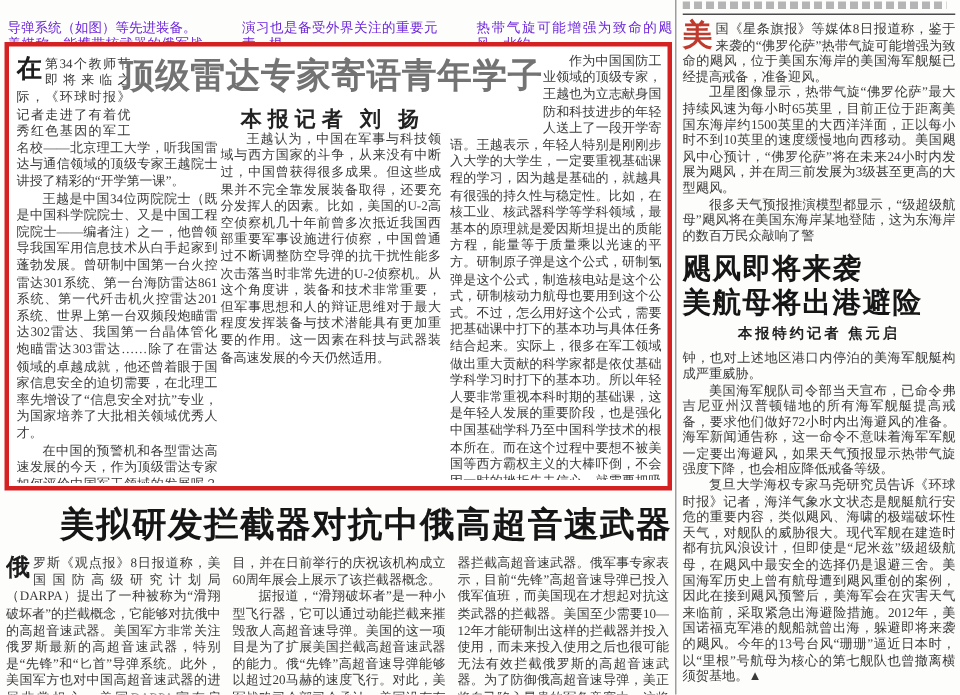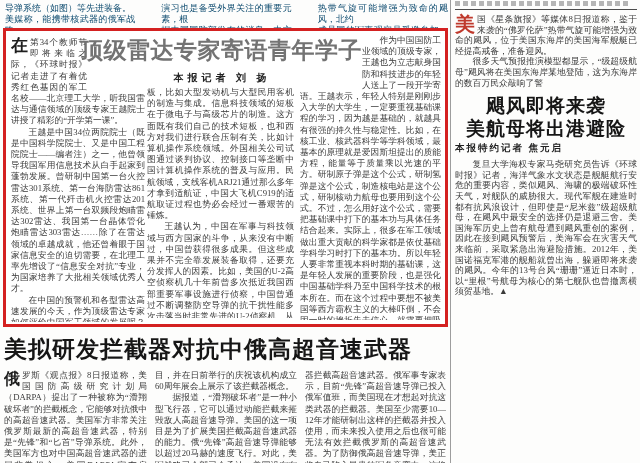--- a/index.html
+++ b/index.html
@@ -7,22 +7,22 @@
   body {
     position: relative;
     background: #fdfdfc;
     overflow: hidden;
     font-family: "Liberation Serif", serif;
     color: #3d3d3d;
   }
 
   
   .top-strip {
-    position:absolute; left:5px; top:2px; width:443px; height:27px;
-    display:flex; gap:26px; overflow:hidden; color:#0c4a6e;
+    position:absolute; left:5px; top:12px; width:443px; height:27px;
+    display:flex; gap:26px; overflow:hidden; color:#6d28d9;
   }
   .top-col { width:141px; font-size:9px; line-height:11px; text-align:justify; margin-top:1px; }
 
   
   .v-divider { position:absolute; left:450px; top:0; width:1px; height:463px; background:#9d9d9d; }
 
   
   .red-box {
     position:absolute; left:3px; top:28px; width:445px; height:299px;
     border:3px solid #d42121; background:#fff;
@@ -33,54 +33,54 @@
   .drop-cap-zai { float:left; font-size:17px; line-height:16px; font-weight:bold; color:#1d1d1d; padding:1px 2px 0 0; }
 
   .main-headline {
     position:absolute; left:74px; top:6px; width:284px;
     font-family:"Liberation Sans", sans-serif; font-weight:bold;
     font-size:23px; line-height:27px; letter-spacing:0.5px; color:#737373;
     white-space:nowrap;
   }
   .main-byline {
     position:absolute; left:74px; top:40px; width:284px; text-align:center;
-    font-size:10px; font-weight:bold; letter-spacing:4px; color:#222;
+    font-size:14px; font-weight:bold; letter-spacing:4px; color:#222;
   }
   .mcol2 { position:absolute; left:141px; top:56px; width:147px; height:231px; overflow:hidden; }
   .mcol3 { position:absolute; left:294px; top:4px;  width:141px; height:285px; overflow:hidden; }
   .col3-spacer { float:left; width:62px; height:48px; }
 
   .para { text-indent:2em; }
   .cont { text-indent:0; }
 
   
   .bottom-headline {
-    position:absolute; left:4px; top:337px; width:444px; text-align:left;
+    position:absolute; left:4px; top:337px; width:444px; text-align:right;
     font-size:23px; line-height:26px; font-weight:bold; letter-spacing:1px; color:#161616;
   }
   .bcol { position:absolute; top:370px; height:93px; overflow:hidden; }
   .bcol1 { left:4px;   width:143px; }
   .bcol2 { left:155px; width:142px; }
   .bcol3 { left:305px; width:141px; }
   .drop-cap-e { float:left; font-size:16px; line-height:15px; font-weight:bold; color:#1d1d1d; padding:1px 2px 0 0; }
 
   
   .right-col { position:absolute; left:455px; top:0; width:182px; height:463px; overflow:hidden; }
   .right-cut {
     height:5px; margin-top:1px; width:176px;
     background:repeating-linear-gradient(90deg,#b5b5b5 0 5px, transparent 5px 8px);
   }
   .right-rule { height:1px; background:#4c4c4c; margin:3px 0 4px; }
   .right-col .rp { font-size:8.8px; line-height:10.6px; text-align:justify; color:#3a3a3a; }
   .drop-cap-mei { float:left; font-size:20px; line-height:19px; font-weight:bold; color:#bf392c; padding:1px 2px 0 0; }
   .hurr-headline {
-    text-align:center; font-weight:bold; font-size:19px; line-height:23px;
+    text-align:left; font-weight:bold; font-size:19px; line-height:23px;
     letter-spacing:1px; color:#161616; margin:6px 0 2px;
   }
-  .hurr-byline { text-align:left; font-size:9.5px; font-weight:bold; letter-spacing:2px; color:#222; margin:1px 0 4px; }
+  .hurr-byline { text-align:center; font-size:9.5px; font-weight:bold; letter-spacing:2px; color:#222; margin:1px 0 4px; }
 </style>
 </head>
 <body>
 
 <div class="top-strip">
 
 <div class="top-col">
       <div>导弹系统（如图）等先进装备。</div>
       <div>美媒称，能携带核武器的俄军战略</div>
     </div>
@@ -103,21 +103,20 @@
     <span class="drop-cap-zai">在</span>
     <p class="cont">第34个教师节即将来临之际，《环球时报》记者走进了有着优秀红色基因的军工名校——北京理工大学，听我国雷达与通信领域的顶级专家王越院士讲授了精彩的“开学第一课”。</p>
     <p class="para">王越是中国34位两院院士（既是中国科学院院士、又是中国工程院院士——编者注）之一，他曾领导我国军用信息技术从白手起家到蓬勃发展。曾研制中国第一台火控雷达301系统、第一台海防雷达861系统、第一代歼击机火控雷达201系统、世界上第一台双频段炮瞄雷达302雷达、我国第一台晶体管化炮瞄雷达303雷达……除了在雷达领域的卓越成就，他还曾着眼于国家信息安全的迫切需要，在北理工率先增设了“信息安全对抗”专业，为国家培养了大批相关领域优秀人才。</p>
     <p class="para">在中国的预警机和各型雷达高速发展的今天，作为顶级雷达专家如何评价中国军工领域的发展呢？针对《环球时报》记者的提问，王越表示，总体而言，中国国防科技工业体系已成为世界上最完备的体系之一。除了美国之外，目前没有其他国家可以和中国比。从发展水平来看，目前中国的国防科技工业已达到了一定水平，但仍有一些局部短</p>
   </div>
 
   <h1 class="main-headline">顶级雷达专家寄语青年学子</h1>
   <div class="main-byline">本报记者 刘 扬</div>
 
   <div class="mcol2 body-text">
-    <p class="cont">板，比如大型发动机与大型民用客机的制造与集成。信息科技领域的短板在于微电子与高级芯片的制造。这方面既有我们自己的技术短板，也和西方对我们进行联合压制有关，比如计算机操作系统领域。外国相关公司试图通过谈判协议、控制接口等垄断中国计算机操作系统的普及与应用。民航领域，支线客机ARJ21通过那么多年才拿到适航证，中国大飞机C919的适航取证过程也势必会经过一番艰苦的锤炼。</p>
     <p class="para">王越认为，中国在军事与科技领域与西方国家的斗争，从来没有中断过，中国曾获得很多成果。但这些成果并不完全靠发展装备取得，还要充分发挥人的因素。比如，美国的U-2高空侦察机几十年前曾多次抵近我国西部重要军事设施进行侦察，中国曾通过不断调整防空导弹的抗干扰性能多次击落当时非常先进的U-2侦察机。从这个角度讲，装备和技术非常重要，但军事思想和人的辩证思维对于最大程度发挥装备与技术潜能具有更加重要的作用。这一因素在科技与武器装备高速发展的今天仍然适用。</p>
   </div>
 
   <div class="mcol3 body-text">
     <span class="col3-spacer"></span>
     <p class="para">作为中国国防工业领域的顶级专家，王越也为立志献身国防和科技进步的年轻人送上了一段开学寄语。王越表示，年轻人特别是刚刚步入大学的大学生，一定要重视基础课程的学习，因为越是基础的，就越具有很强的持久性与稳定性。比如，在核工业、核武器科学等学科领域，最基本的原理就是爱因斯坦提出的质能方程，能量等于质量乘以光速的平方。研制原子弹是这个公式，研制氢弹是这个公式，制造核电站是这个公式，研制核动力航母也要用到这个公式。不过，怎么用好这个公式，需要把基础课中打下的基本功与具体任务结合起来。实际上，很多在军工领域做出重大贡献的科学家都是依仗基础学科学习时打下的基本功。所以年轻人要非常重视本科时期的基础课，这是年轻人发展的重要阶段，也是强化中国基础学科乃至中国科学技术的根本所在。而在这个过程中要想不被美国等西方霸权主义的大棒吓倒，不会因一时的挫折失去信心，就需要把吸收中国文化精髓与本科时期的学习结合起来，比如矛盾辩证思维，这其实就是矛盾的对立统一原理结合实际的应用。很多的科技创新实际上都来源于这种思维方法。▲</p>
   </div>
 
 </div>
 
@@ -135,22 +134,25 @@
   <p class="cont">器拦截高超音速武器。俄军事专家表示，目前“先锋”高超音速导弹已投入俄军值班，而美国现在才想起对抗这类武器的拦截器。美国至少需要10—12年才能研制出这样的拦截器并投入使用，而未来投入使用之后也很可能无法有效拦截俄罗斯的高超音速武器。为了防御俄高超音速导弹，美正将自己陷入昂贵的军备竞赛中，这将使他们损失数百亿美元。▲　（柳玉鹏）</p>
 </div>
 
 <div class="right-col">
   <div class="right-cut"></div>
   <div class="right-rule"></div>
 
   <p class="rp">
     <span class="drop-cap-mei">美</span><span>国《星条旗报》等媒体8日报道称，鉴于来袭的“佛罗伦萨”热带气旋可能增强为致命的飓风，位于美国东海岸的美国海军舰艇已经提高戒备，准备迎风。</span>
   </p>
+  <p class="rp para">卫星图像显示，热带气旋“佛罗伦萨”最大持续风速为每小时65英里，目前正位于距离美国东海岸约1500英里的大西洋洋面，正以每小时不到10英里的速度缓慢地向西移动。美国飓风中心预计，“佛罗伦萨”将在未来24小时内发展为飓风，并在周三前发展为3级甚至更高的大型飓风。</p>
   <p class="rp para">很多天气预报推演模型都显示，“级超级航母”飓风将在美国东海岸某地登陆，这为东海岸的数百万民众敲响了警</p>
 
   <h2 class="hurr-headline">
     <span>飓风即将来袭</span><br>
     <span>美航母将出港避险</span>
   </h2>
   <div class="hurr-byline">本报特约记者 焦元启</div>
 
+  <p class="rp cont">钟，也对上述地区港口内停泊的美海军舰艇构成严重威胁。</p>
+  <p class="rp para">美国海军舰队司令部当天宣布，已命令弗吉尼亚州汉普顿锚地的所有海军舰艇提高戒备，要求他们做好72小时内出海避风的准备。海军新闻通告称，这一命令不意味着海军军舰一定要出海避风，如果天气预报显示热带气旋强度下降，也会相应降低戒备等级。</p>
   <p class="rp para">复旦大学海权专家马尧研究员告诉《环球时报》记者，海洋气象水文状态是舰艇航行安危的重要内容，类似飓风、海啸的极端破坏性天气，对舰队的威胁很大。现代军舰在建造时都有抗风浪设计，但即使是“尼米兹”级超级航母，在飓风中最安全的选择仍是退避三舍。美国海军历史上曾有航母遭到飓风重创的案例，因此在接到飓风预警后，美海军会在灾害天气来临前，采取紧急出海避险措施。2012年，美国诺福克军港的舰船就曾出海，躲避即将来袭的飓风。今年的13号台风“珊珊”逼近日本时，以“里根”号航母为核心的第七舰队也曾撤离横须贺基地。▲</p>
 </div>
 
 </body></html>

